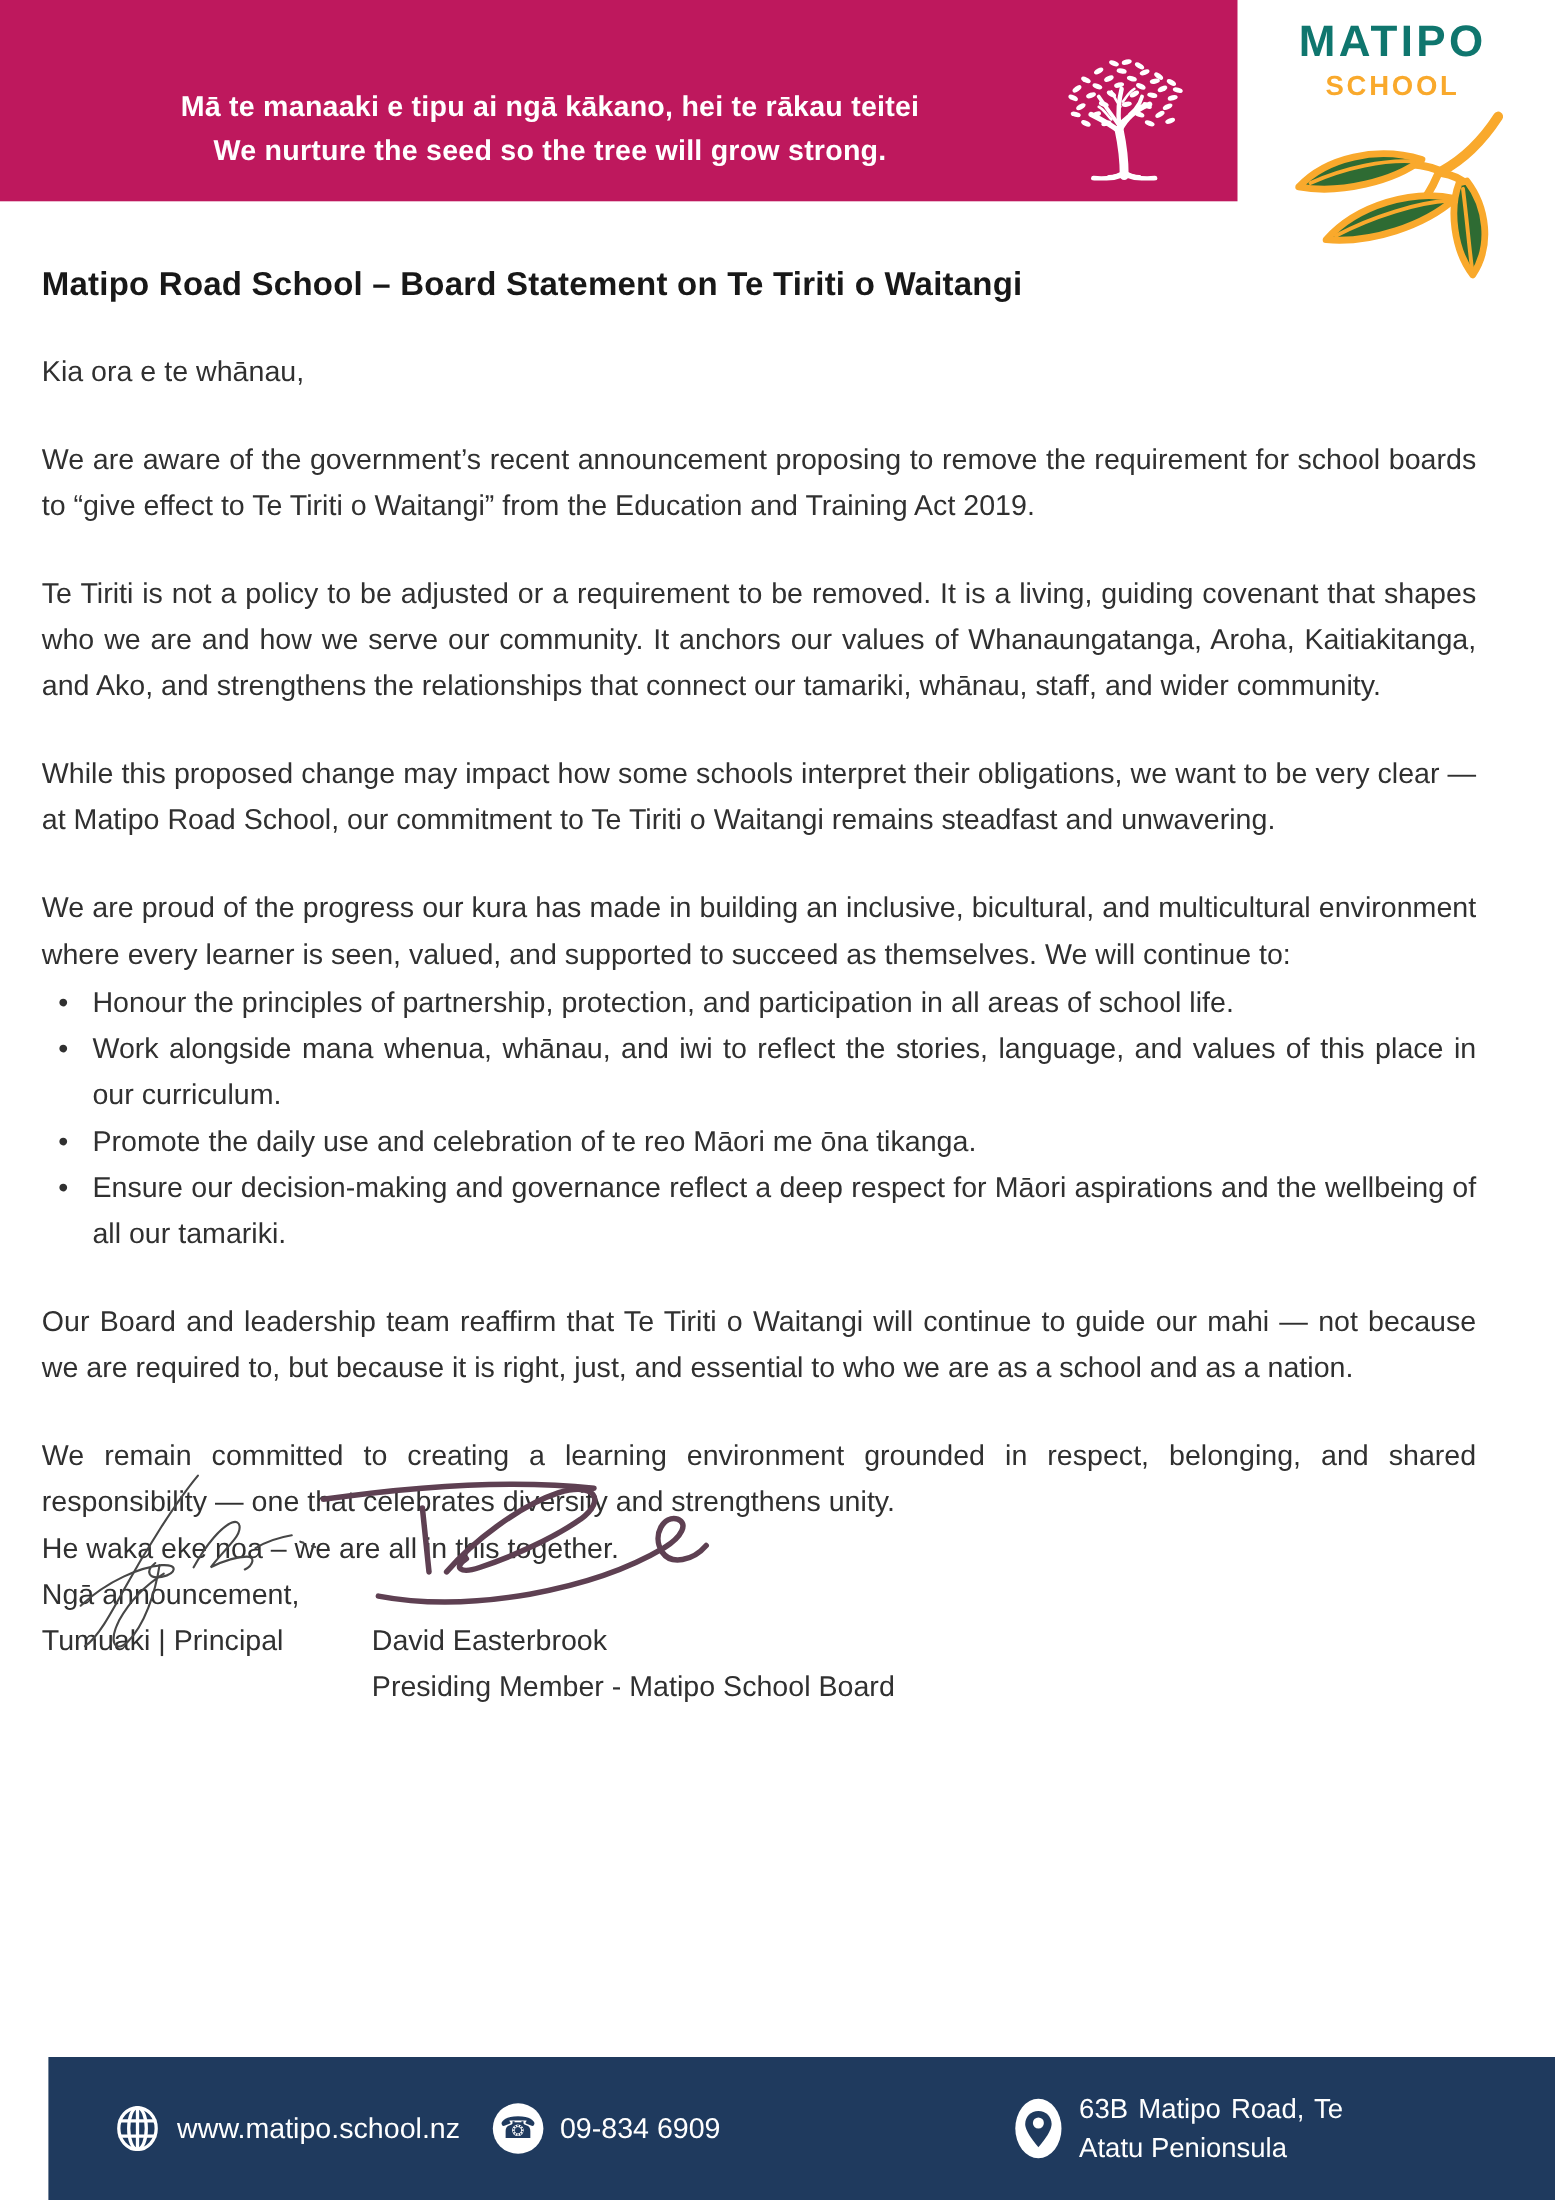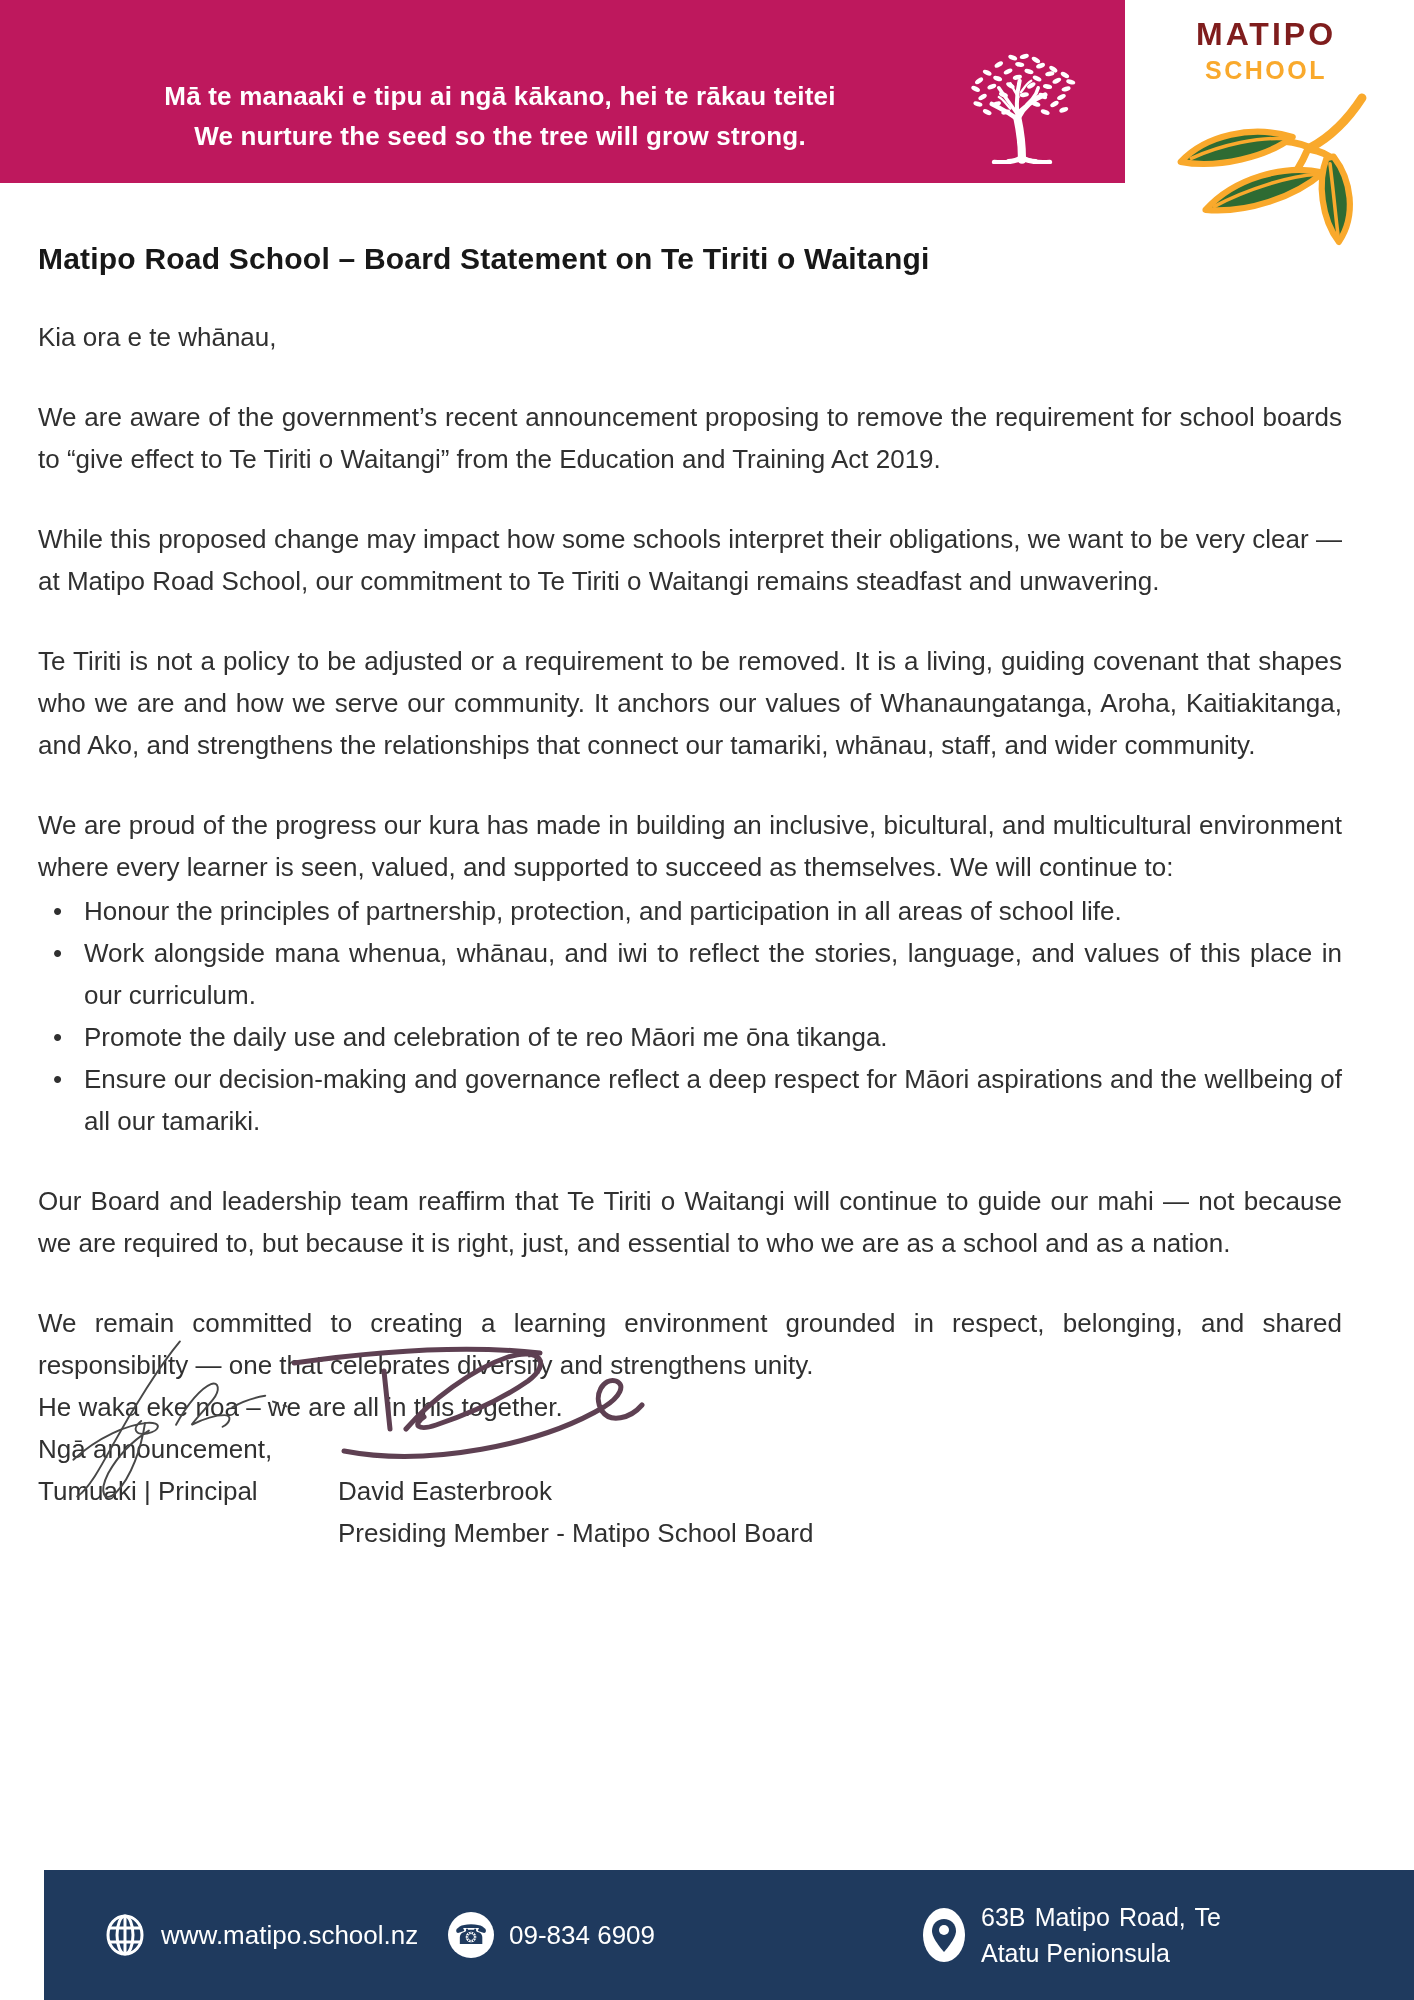--- a/index.html
+++ b/index.html
@@ -9,21 +9,21 @@
     margin:0 auto;
   }
   
   .band { position:absolute; left:0; top:0; width:1125px; height:183px; background:#be185d; }
   .motto {
     position:absolute; left:60px; top:76px; width:880px; text-align:center;
     color:#ffffff; font-weight:700; font-size:26px; line-height:40px; letter-spacing:.2px;
   }
   .tree { position:absolute; left:964px; top:44px; width:116px; height:120px; }
   .logo { position:absolute; left:1150px; top:16px; width:232px; text-align:center; }
-  .logo-m { color:#7f1d1d; font-weight:800; font-size:32px; letter-spacing:3px; }
+  .logo-m { color:#0f766e; font-weight:800; font-size:40px; letter-spacing:3px; }
   .logo-s { color:#f9a92c; font-weight:800; font-size:25px; letter-spacing:2.5px; margin-top:3px; }
   .logo svg { width:218px; height:160px; margin-top:4px; }
   
   .doc { position:absolute; left:0; top:183px; width:1414px; box-sizing:border-box; padding:0 72px 0 38px; }
   h1 { font-size:30px; line-height:38px; font-weight:700; color:#181818; margin:57px 0 0 0; letter-spacing:.2px; }
   .doc p { font-size:26px; line-height:42px; text-align:justify; margin:38px 0 0 0; color:#303030; }
   .doc p.tight { margin-top:0; }
   ul.points { margin:2px 0 0 0; padding:0 0 0 15px; list-style:none; }
   ul.points li {
     position:relative; padding-left:31px; margin:0; font-size:26px; line-height:42px;
@@ -138,22 +138,22 @@
         <path d="M62,132 C100,112 146,98 178,96"></path>
         <path d="M192,84 C196,116 198,140 201,164"></path>
       </g>
     </svg>
   </div>
 
   <main class="doc">
     <h1>Matipo Road School – Board Statement on Te Tiriti o Waitangi</h1>
     <p class="salutation">Kia ora e te whānau,</p>
     <p>We are aware of the government’s recent announcement proposing to remove the requirement for school boards to “give effect to Te Tiriti o Waitangi” from the Education and Training Act 2019.</p>
+    <p>Te Tiriti is not a policy to be adjusted or a requirement to be removed. It is a living, guiding covenant that shapes who we are and how we serve our community. It anchors our values of Whanaungatanga, Aroha, Kaitiakitanga, and Ako, and strengthens the relationships that connect our tamariki, whānau, staff, and wider community.</p>
     <p>While this proposed change may impact how some schools interpret their obligations, we want to be very clear — at Matipo Road School, our commitment to Te Tiriti o Waitangi remains steadfast and unwavering.</p>
-    <p>Te Tiriti is not a policy to be adjusted or a requirement to be removed. It is a living, guiding covenant that shapes who we are and how we serve our community. It anchors our values of Whanaungatanga, Aroha, Kaitiakitanga, and Ako, and strengthens the relationships that connect our tamariki, whānau, staff, and wider community.</p>
     <p>We are proud of the progress our kura has made in building an inclusive, bicultural, and multicultural environment where every learner is seen, valued, and supported to succeed as themselves. We will continue to:</p>
     <ul class="points">
       <li><span class="dot">•</span><span>Honour the principles of partnership, protection, and participation in all areas of school life.</span></li>
       <li><span class="dot">•</span><span>Work alongside mana whenua, whānau, and iwi to reflect the stories, language, and values of this place in our curriculum.</span></li>
       <li><span class="dot">•</span><span>Promote the daily use and celebration of te reo Māori me ōna tikanga.</span></li>
       <li><span class="dot">•</span><span>Ensure our decision-making and governance reflect a deep respect for Māori aspirations and the wellbeing of all our tamariki.</span></li>
     </ul>
     <p>Our Board and leadership team reaffirm that Te Tiriti o Waitangi will continue to guide our mahi — not because we are required to, but because it is right, just, and essential to who we are as a school and as a nation.</p>
     <p>We remain committed to creating a learning environment grounded in respect, belonging, and shared responsibility — one that celebrates diversity and strengthens unity.</p>
     <p class="tight">He waka eke noa – we are all in this together.</p>

